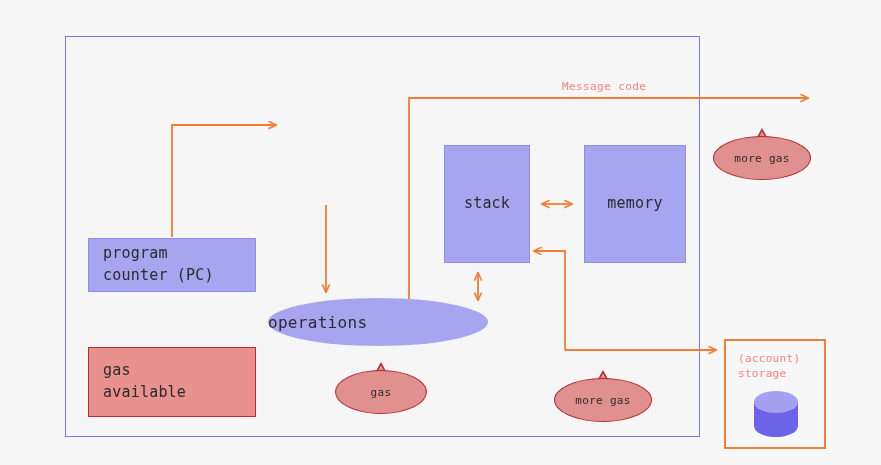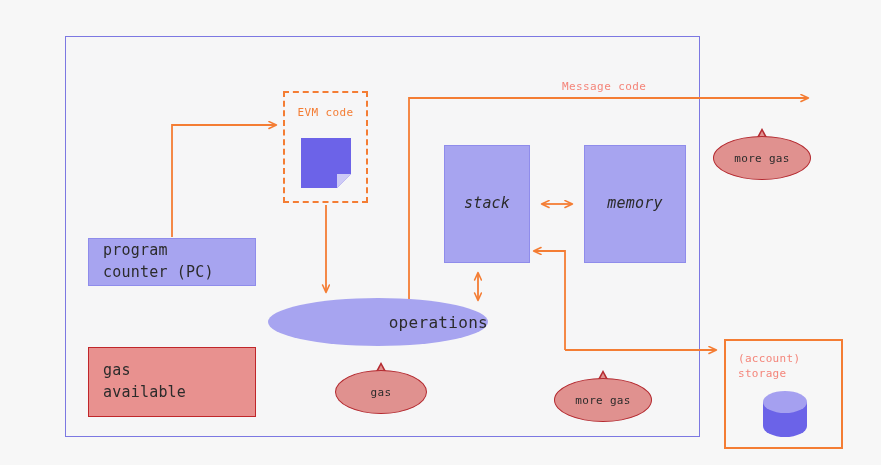--- a/index.html
+++ b/index.html
@@ -54,26 +54,26 @@
 
   .node .label {
     white-space: pre;
     color: #2b2b2b;
     font-size: 15px;
     line-height: 1.45;
     letter-spacing: 0.2px;
   }
 
   .node.pad-left .label { padding-left: 14px; }
-  .node.center { justify-content: center; font-style: italic; }
+  .node.center { justify-content: center; }
 
   
   #program-counter {
     left: 88px; top: 238px;
-    width: 168px; height: 48px;
+    width: 168px; height: 54px;
   }
   
   #gas-available {
     left: 88px; top: 347px;
     width: 168px; height: 70px;
   }
   
   #stack-box {
     left: 444px; top: 145px;
     width: 86px; height: 118px;
@@ -86,21 +86,21 @@
 
   
   #operations-ellipse {
     position: absolute;
     left: 268px; top: 298px;
     width: 220px; height: 48px;
     background: #a7a4f0;
     border-radius: 50%;
     display: flex;
     align-items: center;
-    justify-content: flex-end;
+    justify-content: flex-start;
   }
   #operations-ellipse .label {
     font-size: 16px;
     color: #2b2b2b;
     letter-spacing: 0.3px;
   }
 
   
   .callout {
     position: absolute;
@@ -182,21 +182,21 @@
     margin-left: -25px;
     top: 45px;
     width: 50px;
     height: 50px;
   }
 
   
   #account-storage-group {
     position: absolute;
     left: 724px; top: 339px;
-    width: 119px; height: 110px;
+    width: 102px; height: 110px;
     border: 2px solid #f47d34;
     box-sizing: border-box;
   }
   #account-storage-group .group-title {
     position: absolute;
     left: 12px;
     top: 11px;
     color: #f4857a;
     font-size: 11px;
     line-height: 1.35;
@@ -258,27 +258,20 @@
 
     <path d="M478,273 L478,300" fill="none" stroke="#f47d34" stroke-width="1.8" marker-start="url(#arrowStart)" marker-end="url(#arrowEnd)"></path>
 
     <path d="M565,350 L565,251 L534,251" fill="none" stroke="#f47d34" stroke-width="1.8" marker-end="url(#arrowEnd)"></path>
 
     <path d="M565,350 L716,350" fill="none" stroke="#f47d34" stroke-width="1.8" marker-end="url(#arrowEnd)"></path>
   </svg>
 
   <div id="message-call-label">Message code</div>
 
-  <div id="evm-code-group">
-    <div class="group-title">EVM code</div>
-    <svg class="note-icon" viewBox="0 0 50 50" xmlns="http://www.w3.org/2000/svg">
-      <path d="M0,0 L50,0 L50,36 L36,50 L0,50 Z" fill="#6c63e8"></path>
-      <path d="M36,50 L36,36 L50,36 Z" fill="#cdcaf6"></path>
-    </svg>
-  </div>
 
   <div class="node box-purple pad-left" id="program-counter">
     <span class="label">program
 counter (PC)</span>
   </div>
 
   <div class="node box-red pad-left" id="gas-available">
     <span class="label">gas
 available</span>
   </div>

